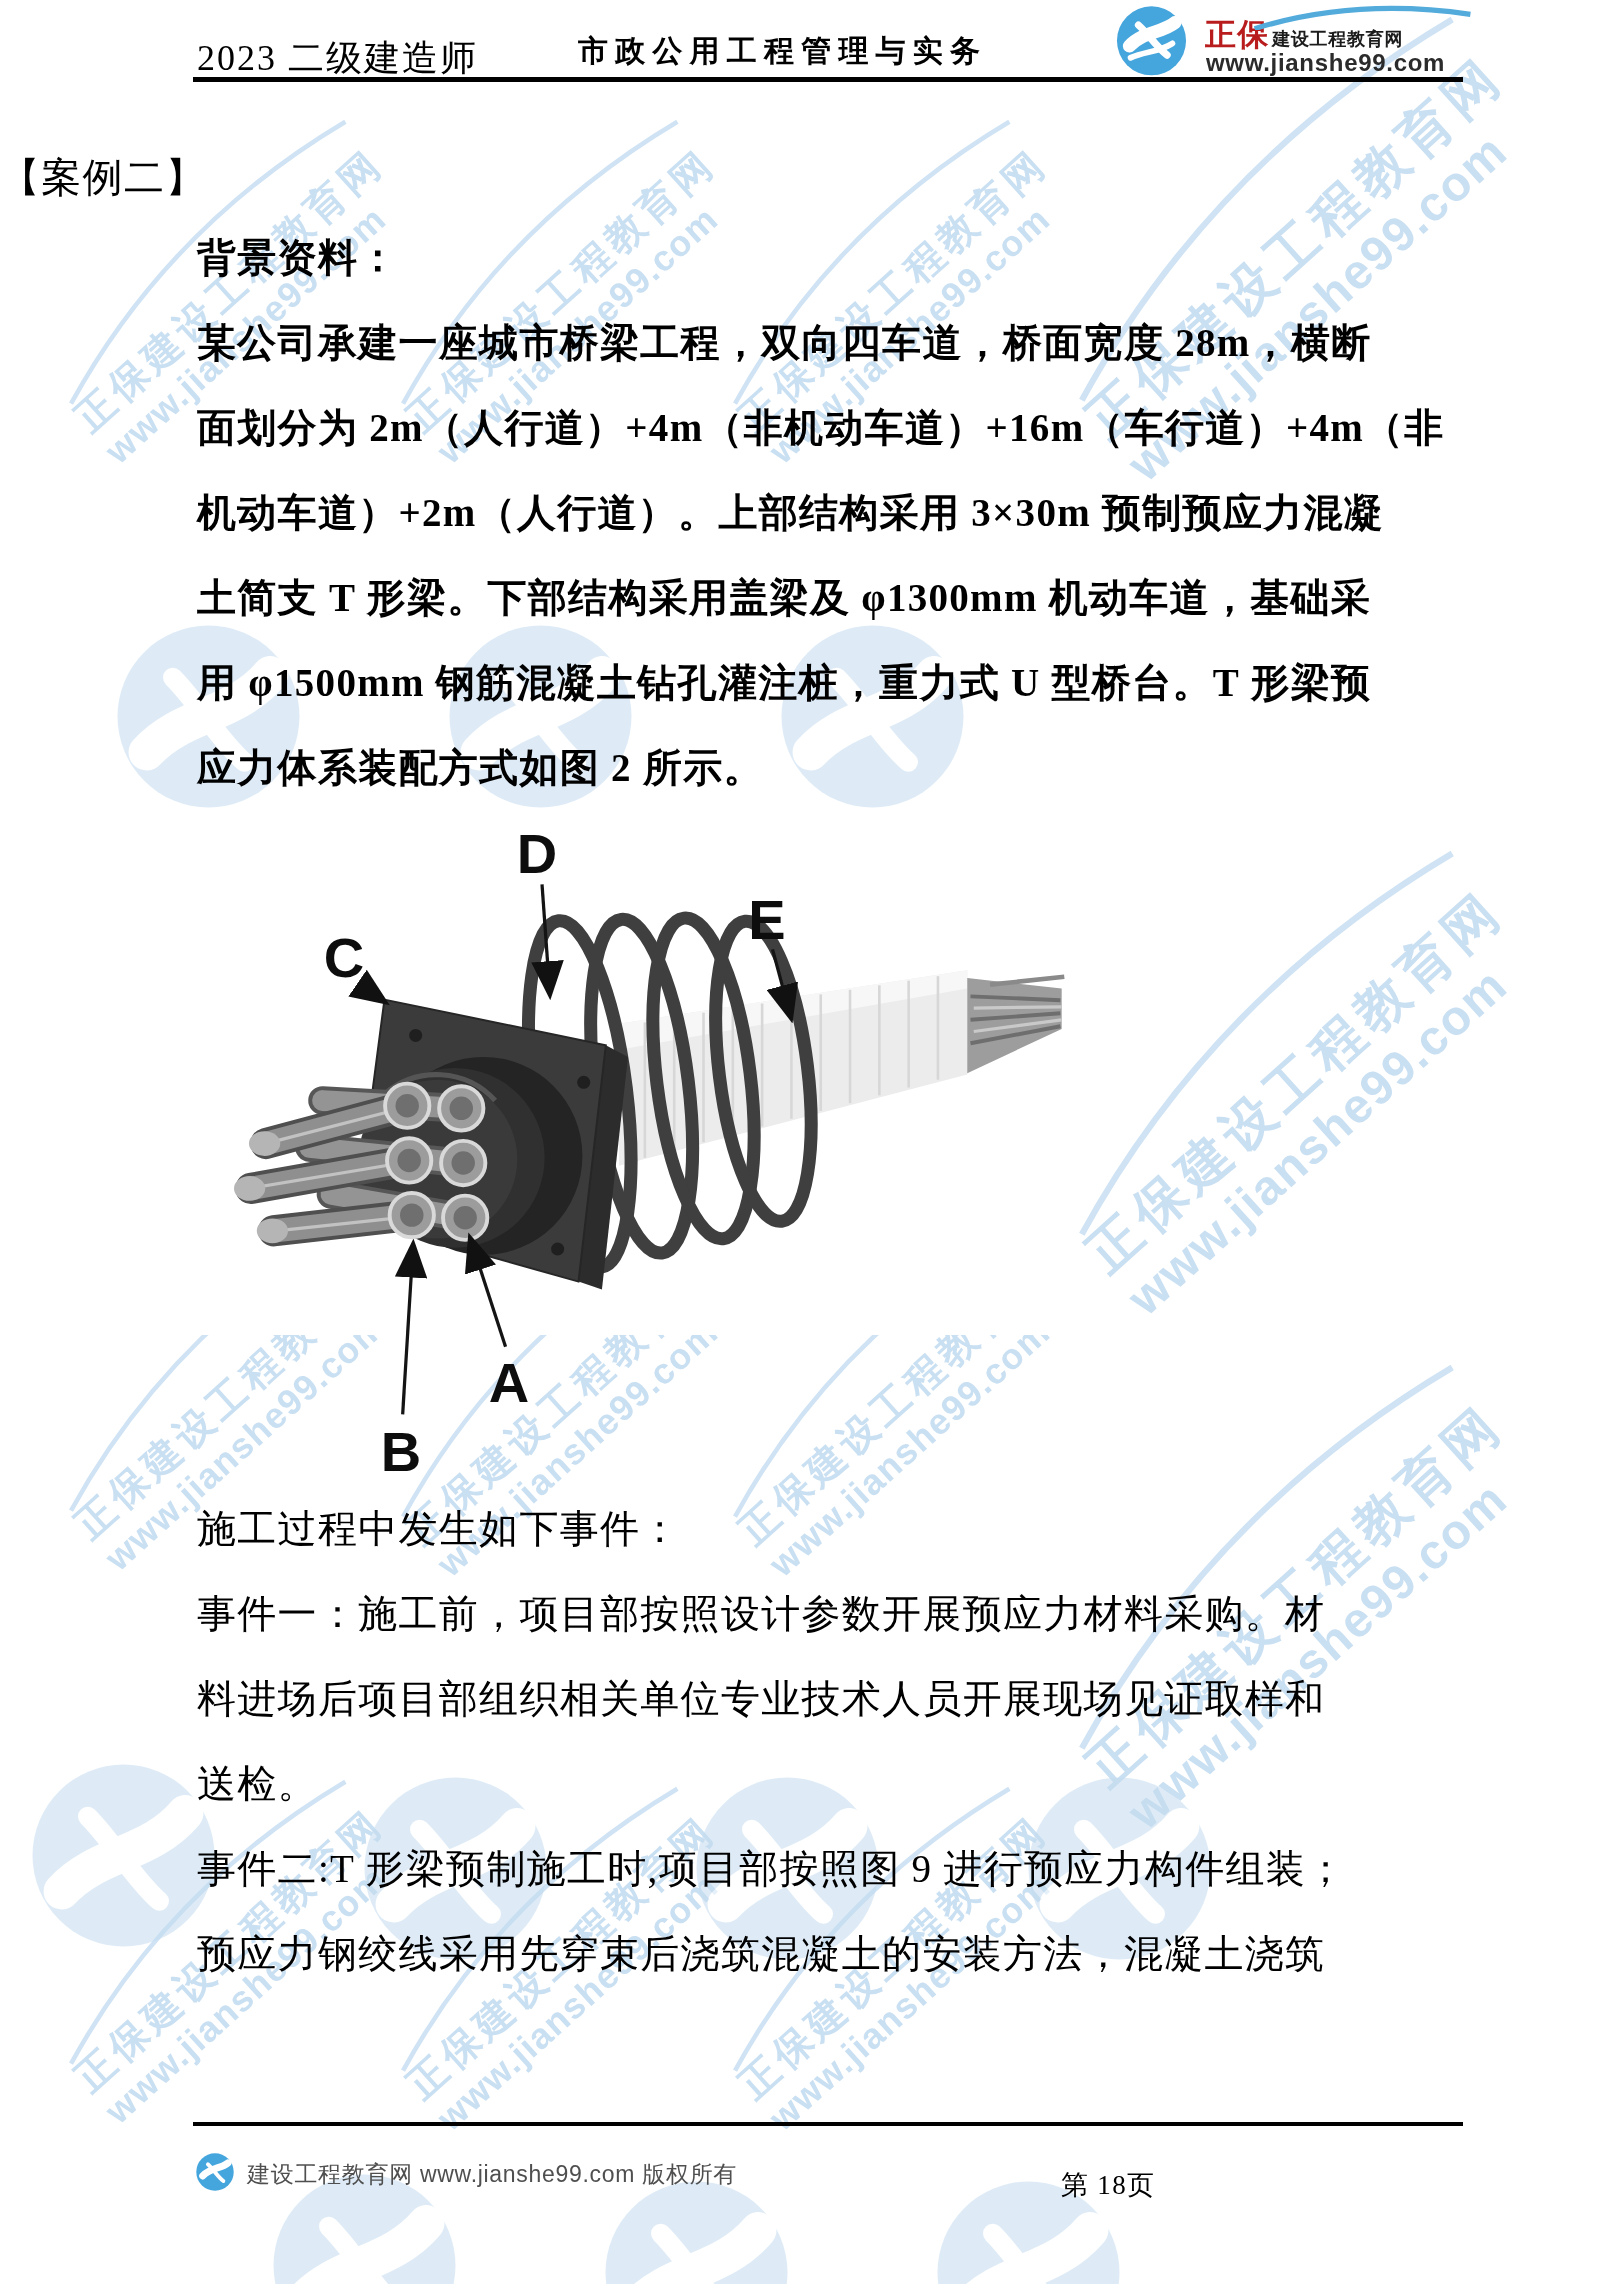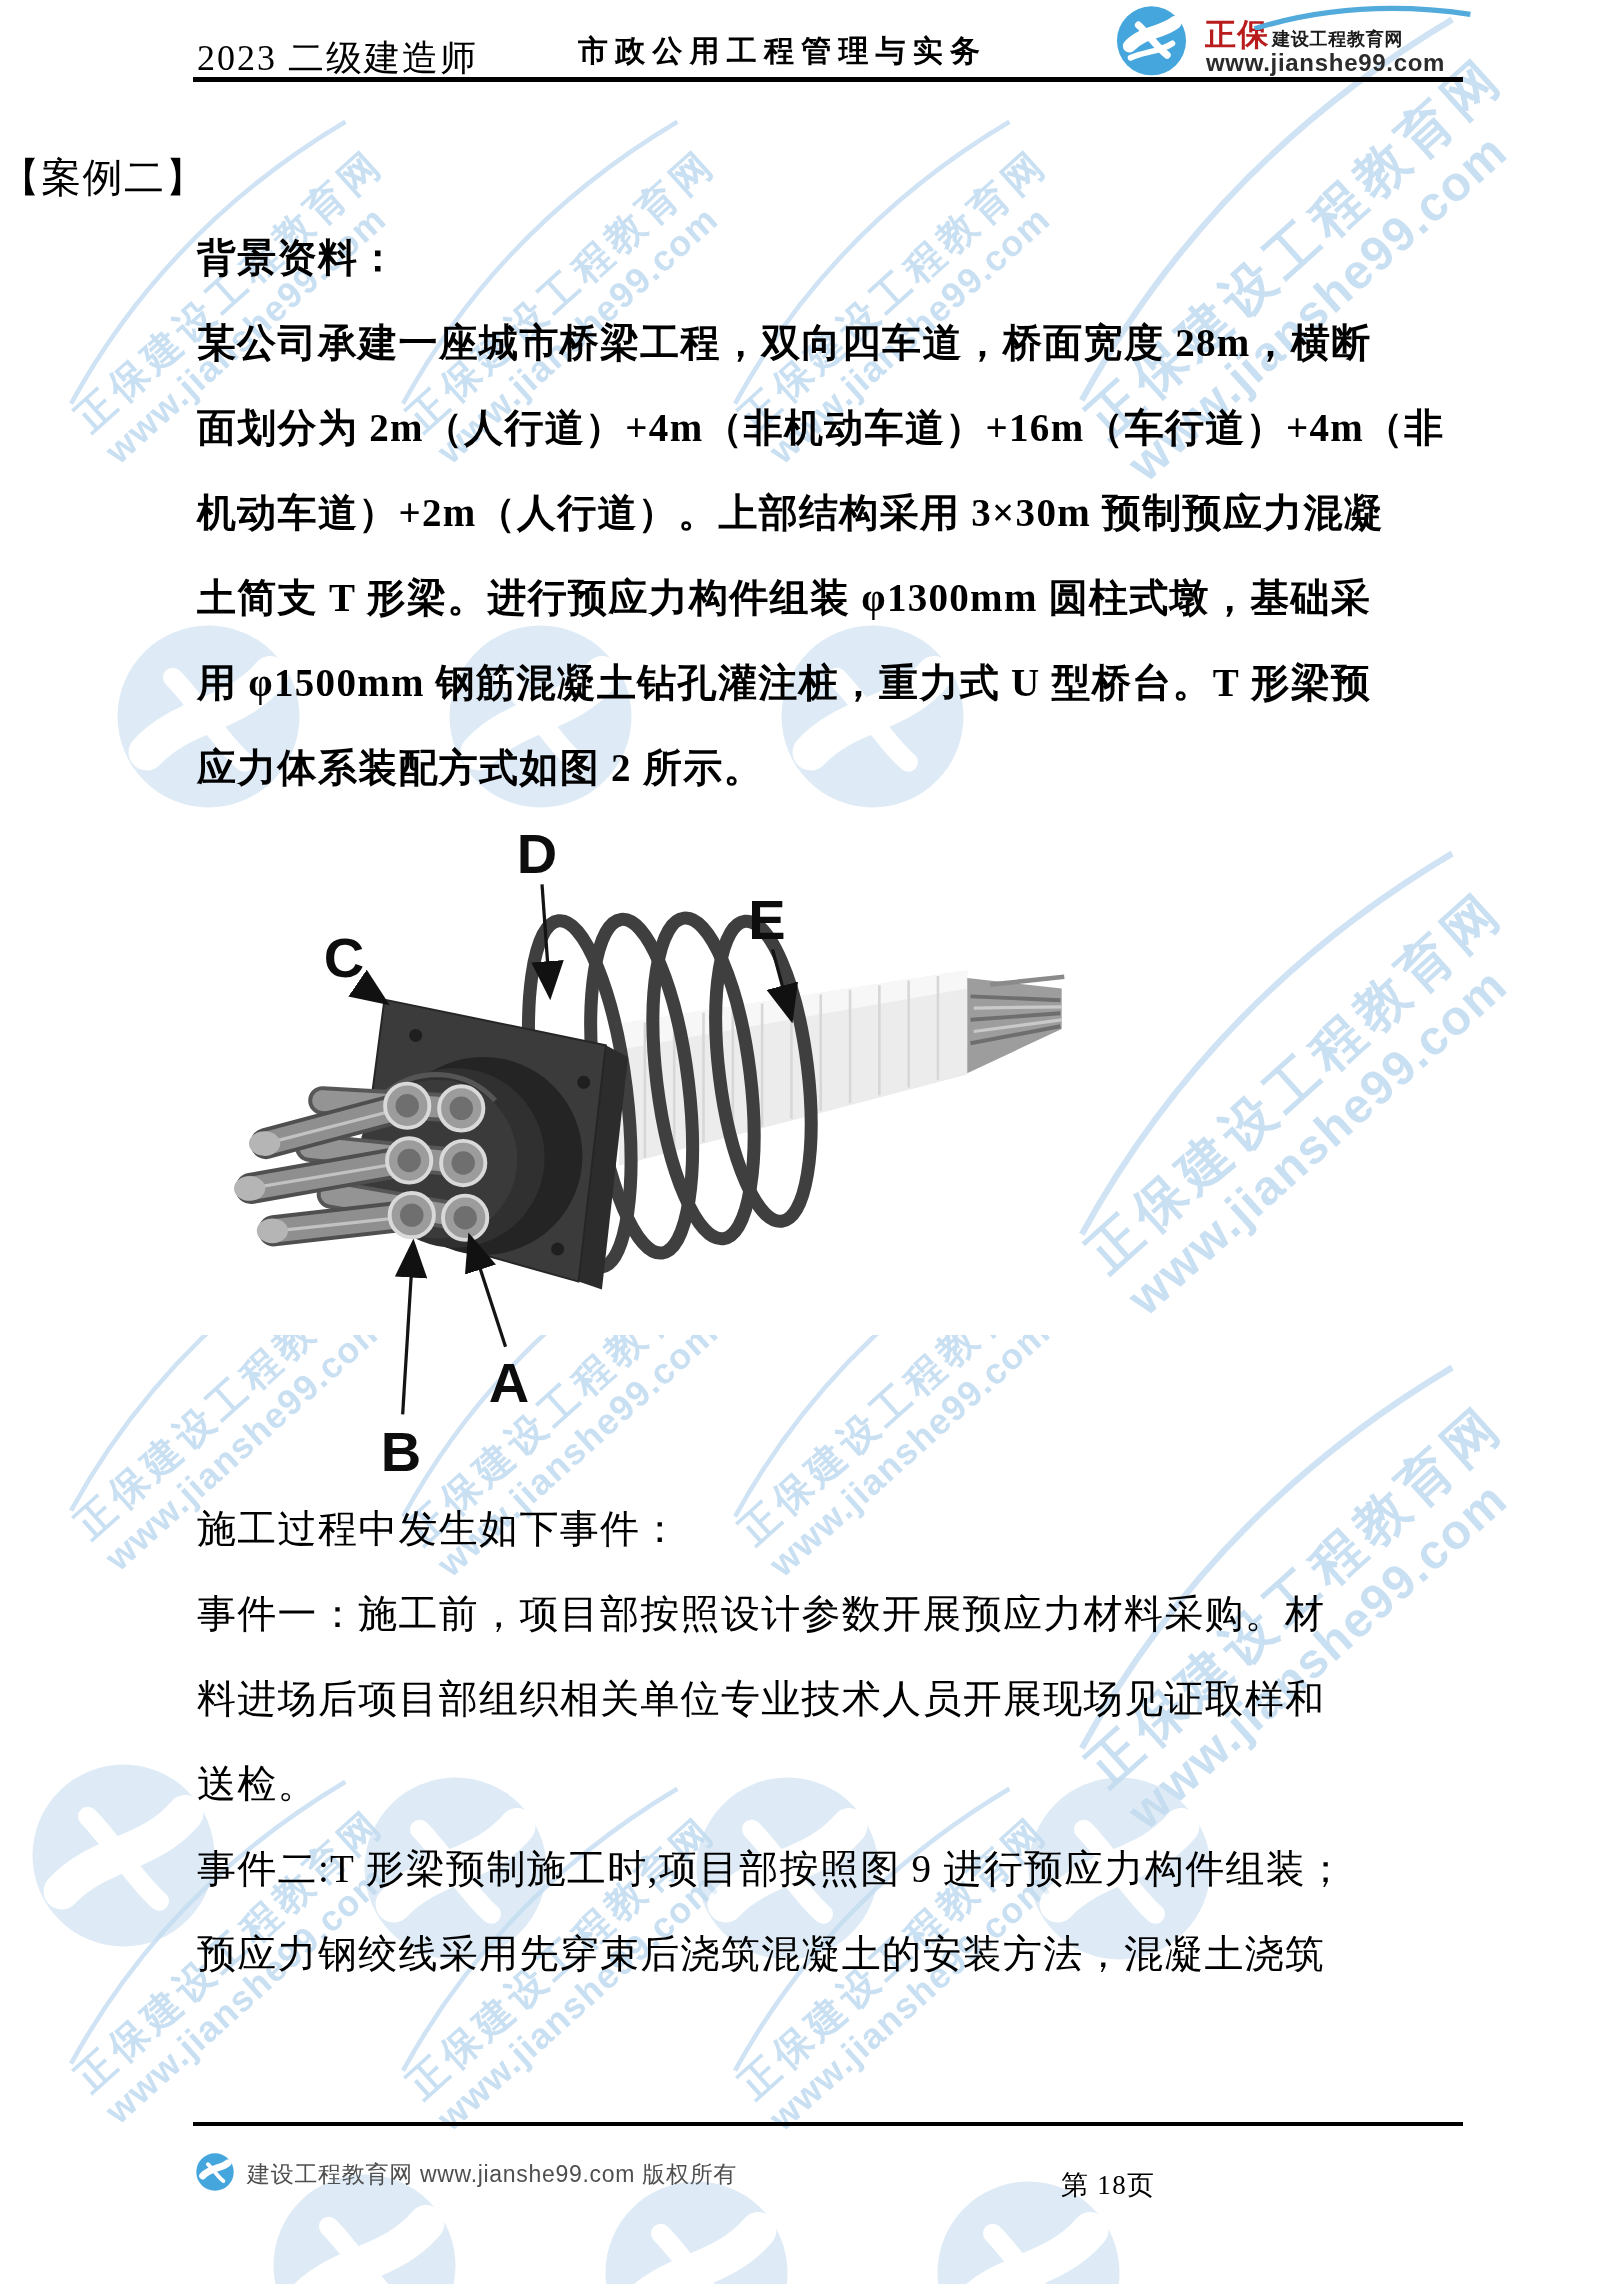--- a/index.html
+++ b/index.html
@@ -233,21 +233,21 @@
   </div>
   <div class="hdr-rule"></div>
 
   <div class="doc-title">【案例二】</div>
 
   <div class="body-top">
     <div class="tline">背景资料：</div>
     <div class="tline">某公司承建一座城市桥梁工程，双向四车道，桥面宽度 28m，横断</div>
     <div class="tline">面划分为 2m（人行道）+4m（非机动车道）+16m（车行道）+4m（非</div>
     <div class="tline">机动车道）+2m（人行道）。上部结构采用 3×30m 预制预应力混凝</div>
-    <div class="tline">土简支 T 形梁。进行预应力构件组装 φ1300mm 圆柱式墩，基础采</div>
+    <div class="tline">土简支 T 形梁。下部结构采用盖梁及 φ1300mm 机动车道，基础采</div>
     <div class="tline">用 φ1500mm 钢筋混凝土钻孔灌注桩，重力式 U 型桥台。T 形梁预</div>
     <div class="tline">应力体系装配方式如图 2 所示。</div>
   </div>
 
   <div class="figure">
     <svg class="fig-svg" width="876" height="674" viewBox="0 0 1345 1035">
       <defs>
         <marker id="ah" markerWidth="12" markerHeight="10" refX="10" refY="5" orient="auto">
           <path d="M0,0 L12,5 L0,10 z" fill="#111"></path>
         </marker>

